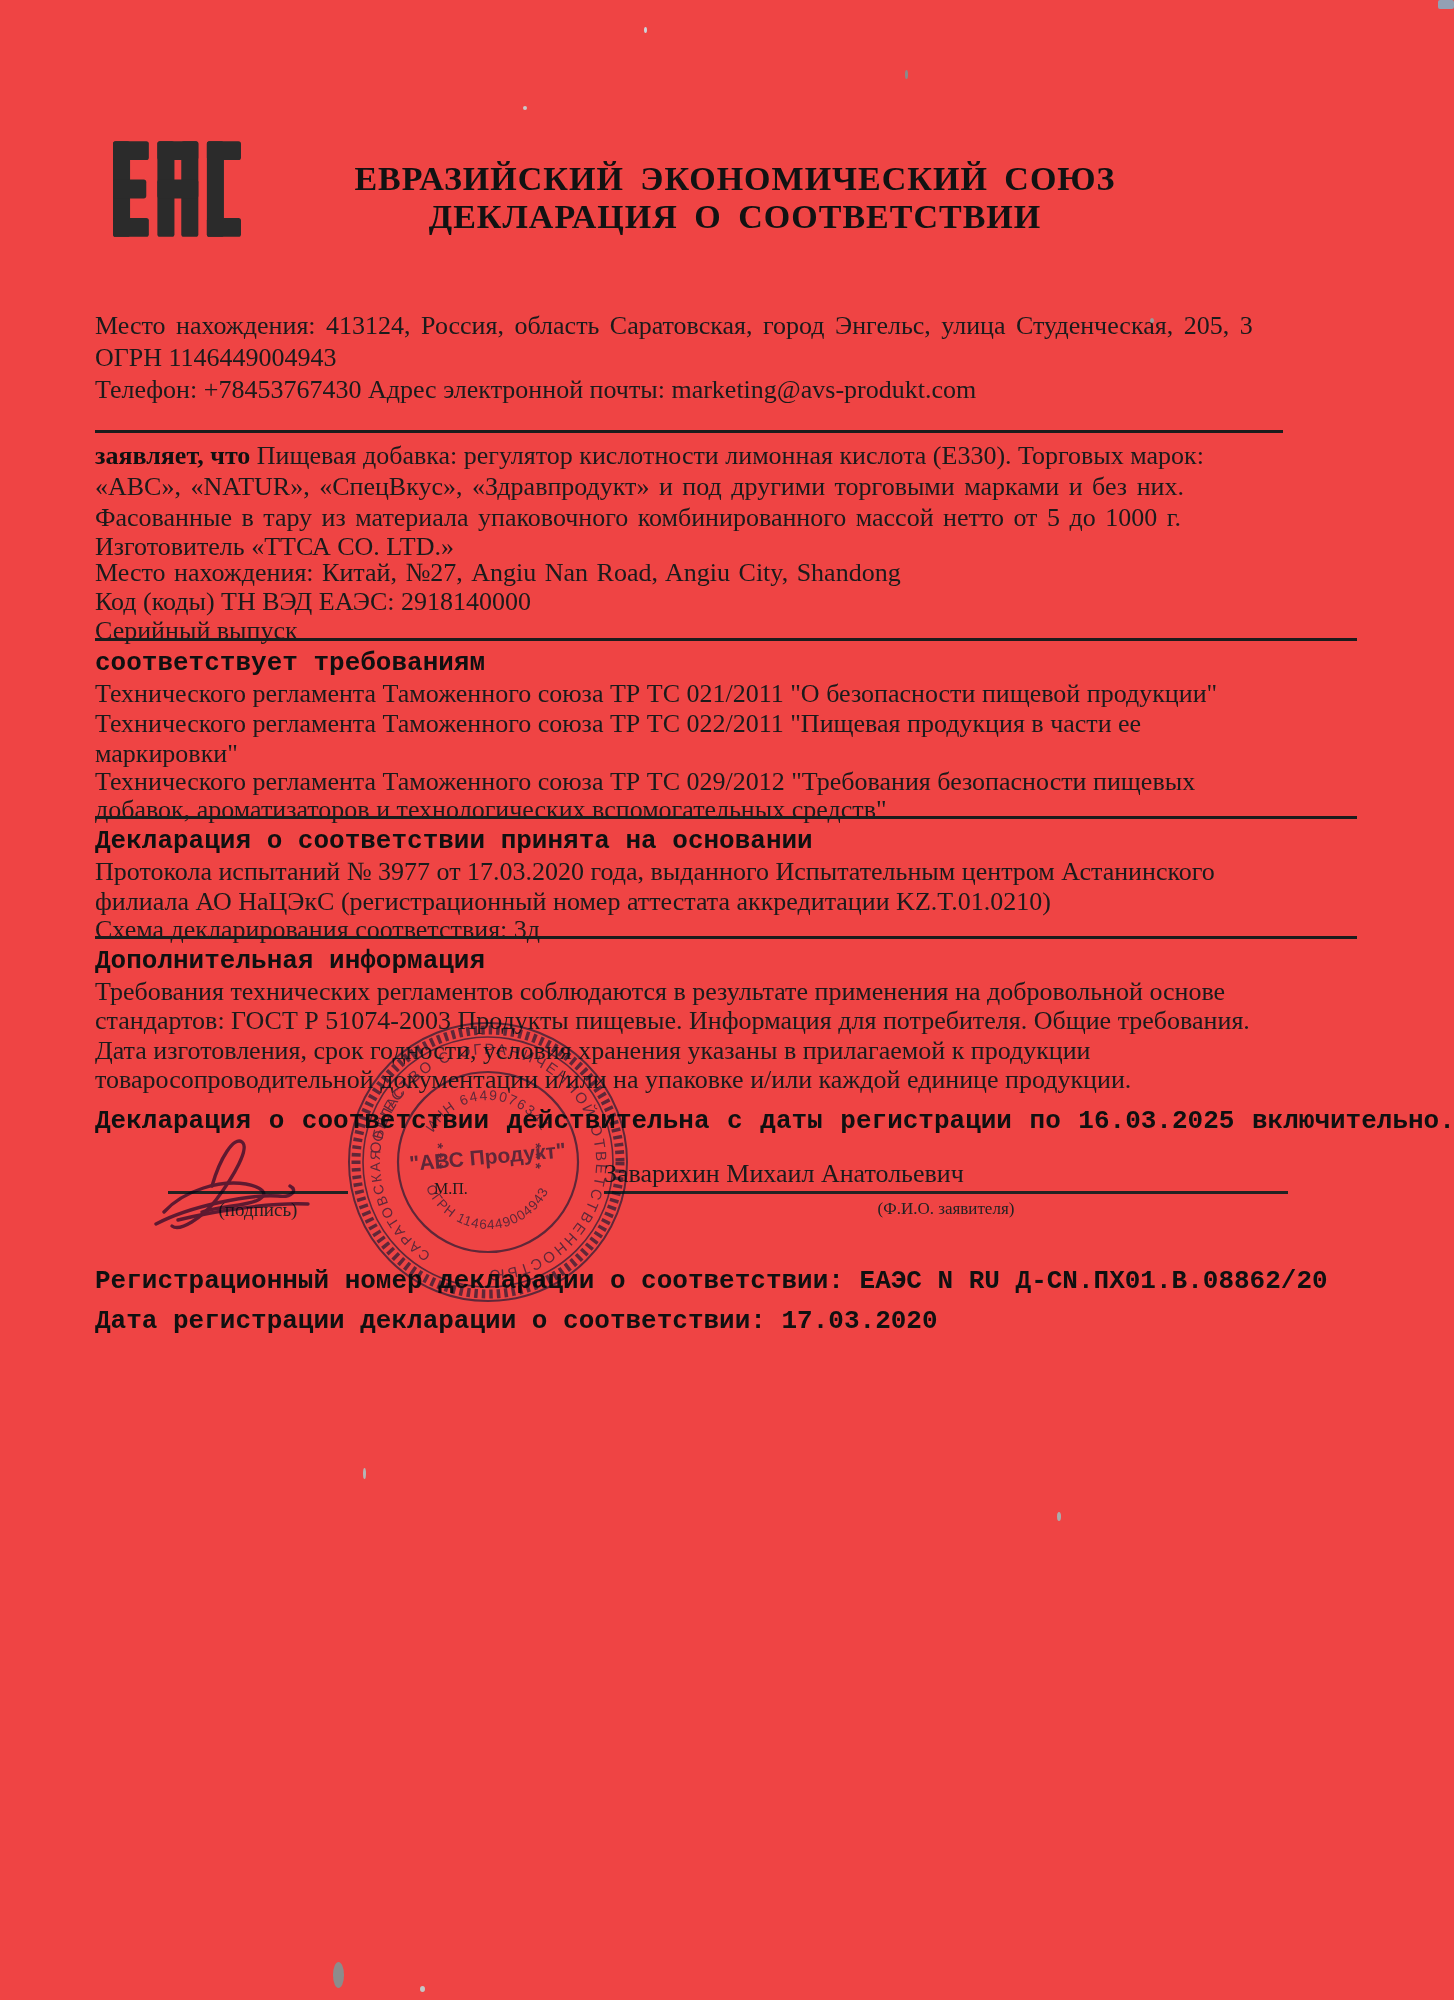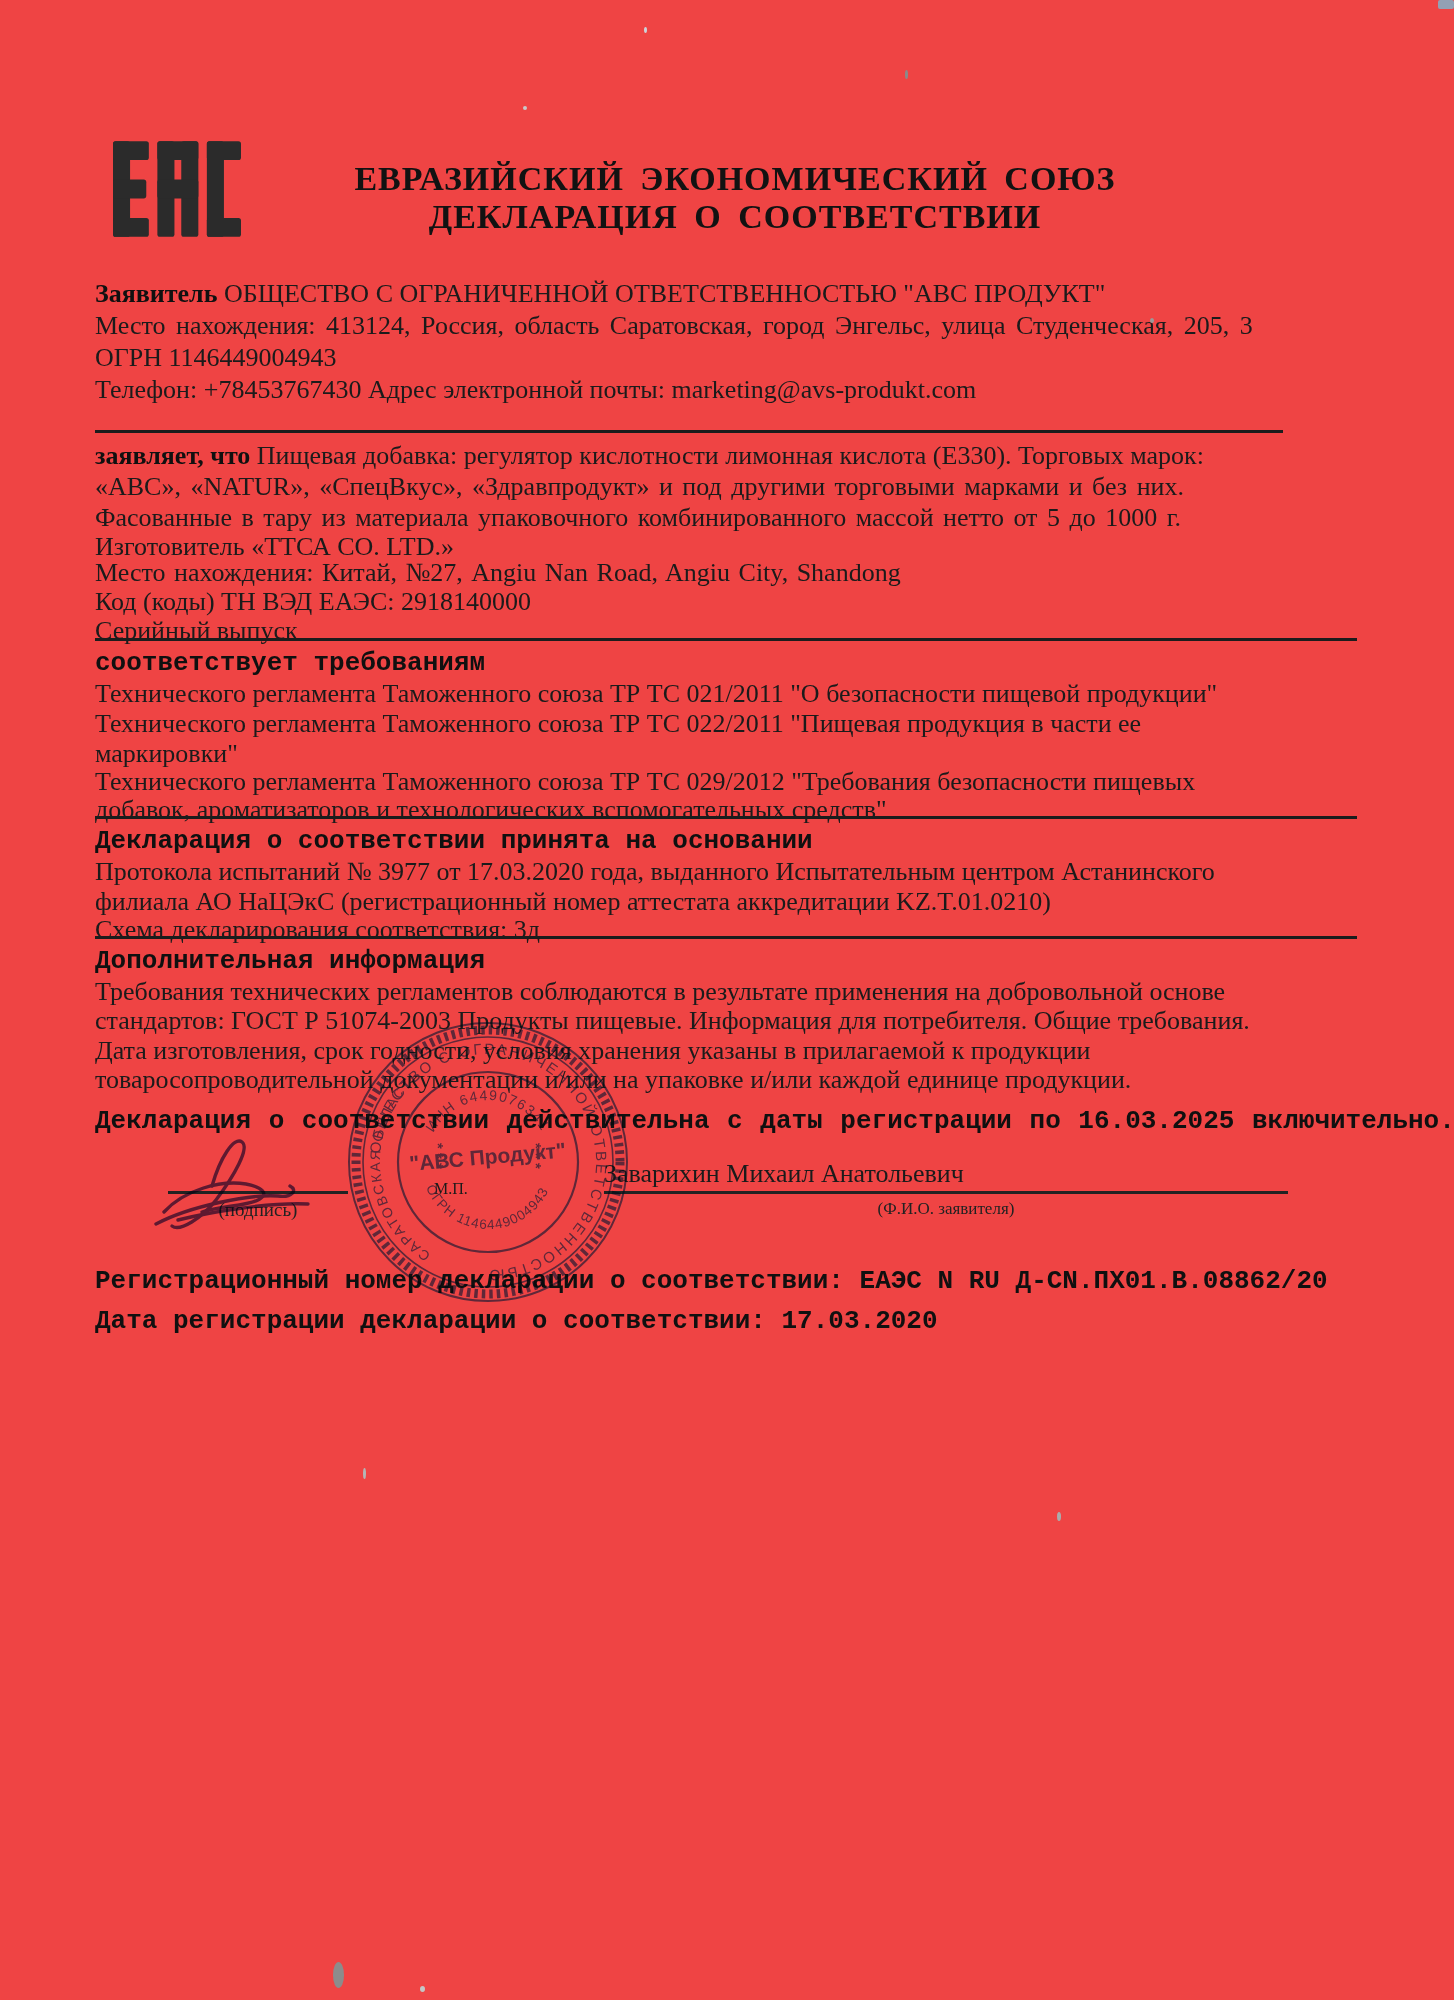--- a/index.html
+++ b/index.html
@@ -53,21 +53,20 @@
       <rect x="52" y="45" width="48" height="22" rx="3"></rect>
       <rect x="110" y="0" width="20" height="112" rx="3"></rect>
       <rect x="110" y="0" width="40" height="22" rx="3"></rect>
       <rect x="110" y="90" width="40" height="22" rx="3"></rect>
     </g>
   </svg>
 
   <div class="hdr" style="top:160px">ЕВРАЗИЙСКИЙ  ЭКОНОМИЧЕСКИЙ СОЮЗ</div>
   <div class="hdr" style="top:198px">ДЕКЛАРАЦИЯ  О СООТВЕТСТВИИ</div>
 
-  <div class="line" style="top:278px"><b>Заявитель</b><span> ОБЩЕСТВО С ОГРАНИЧЕННОЙ ОТВЕТСТВЕННОСТЬЮ "АВС ПРОДУКТ"</span></div>
   <div class="line" style="top:310px;word-spacing:4px">Место нахождения: 413124, Россия, область Саратовская, город Энгельс, улица Студенческая, 205, 3</div>
   <div class="line" style="top:342px">ОГРН 1146449004943</div>
   <div class="line" style="top:374px">Телефон: +78453767430 Адрес электронной почты: marketing@avs-produkt.com</div>
 
   <div class="rule" style="top:430px;width:1188px"></div>
 
   <div class="line" style="top:440px"><b>заявляет, что</b><span> Пищевая добавка: регулятор кислотности лимонная кислота (Е330). Торговых марок:</span></div>
   <div class="line" style="top:471px;word-spacing:3px">«АВС», «NATUR», «СпецВкус», «Здравпродукт» и под другими торговыми марками и без них.</div>
   <div class="line" style="top:502px;word-spacing:3px">Фасованные в тару из материала упаковочного комбинированного массой нетто от 5 до 1000 г.</div>
   <div class="line" style="top:531px">Изготовитель «ТТСА СО. LTD.»</div>

